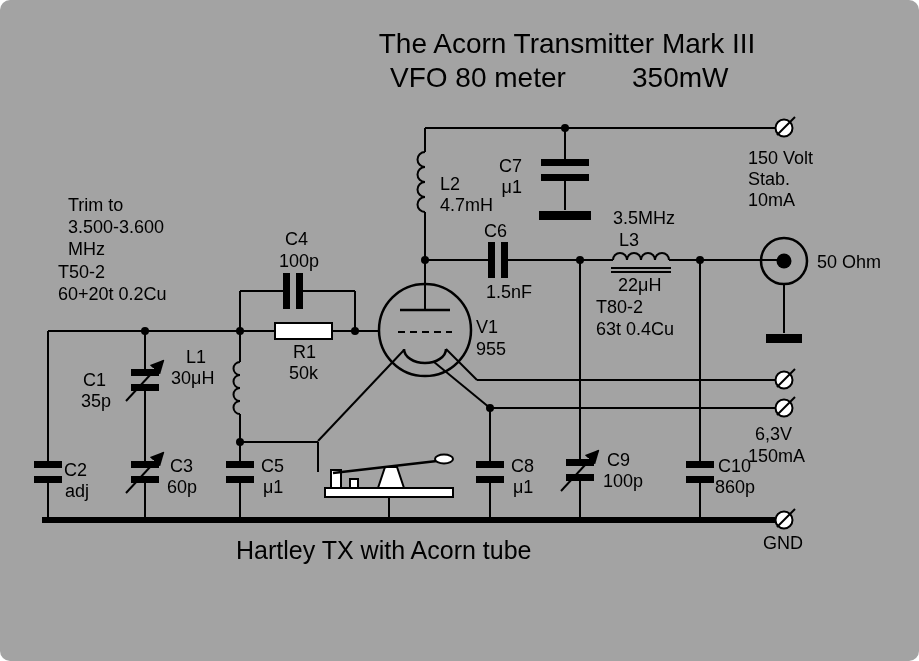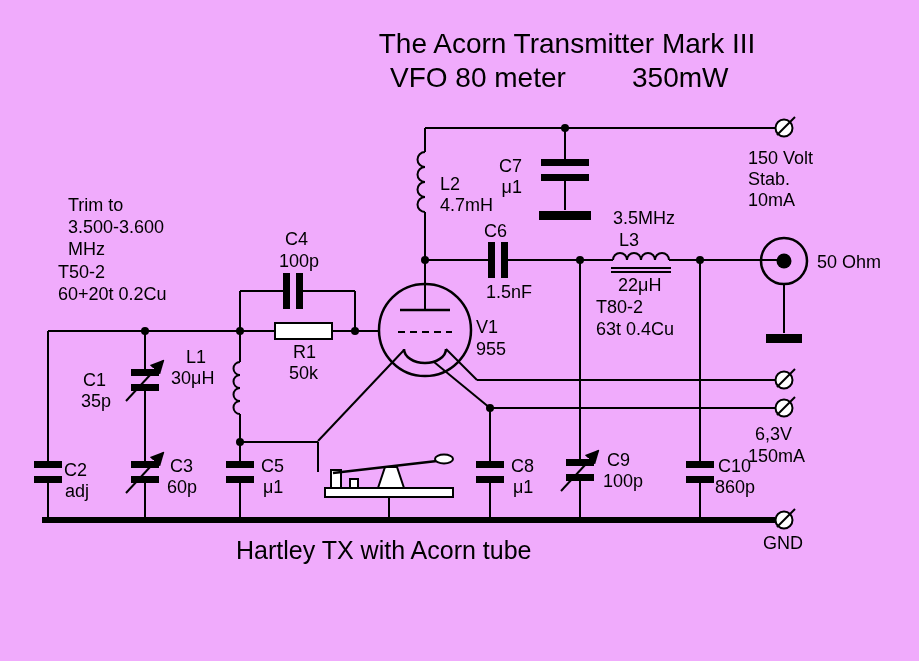--- a/index.html
+++ b/index.html
@@ -1,16 +1,16 @@
 <!DOCTYPE html>
 <html><head>
 <meta charset="utf-8">
 <style>
   html,body{margin:0;padding:0;background:#fff;}
-  .stage{position:relative;width:919px;height:661px;background:#f0abfc;overflow:hidden;}
+  .stage{position:relative;width:919px;height:661px;background:#a3a3a3;overflow:hidden;border-radius:10px;}
   svg{display:block;}
   .w{stroke:#000;stroke-width:2;fill:none;}
   .w3{stroke:#000;stroke-width:2.5;fill:none;}
   .thick{stroke:#000;stroke-width:6;fill:none;}
   .plate{fill:#000;stroke:none;}
   .sym{stroke:#000;stroke-width:2;fill:#fff;}
   .dot{fill:#000;stroke:none;}
   text{font-family:"Liberation Sans",sans-serif;fill:#000;}
   .lbl{font-size:18px;}
   .ttl{font-size:28px;}

